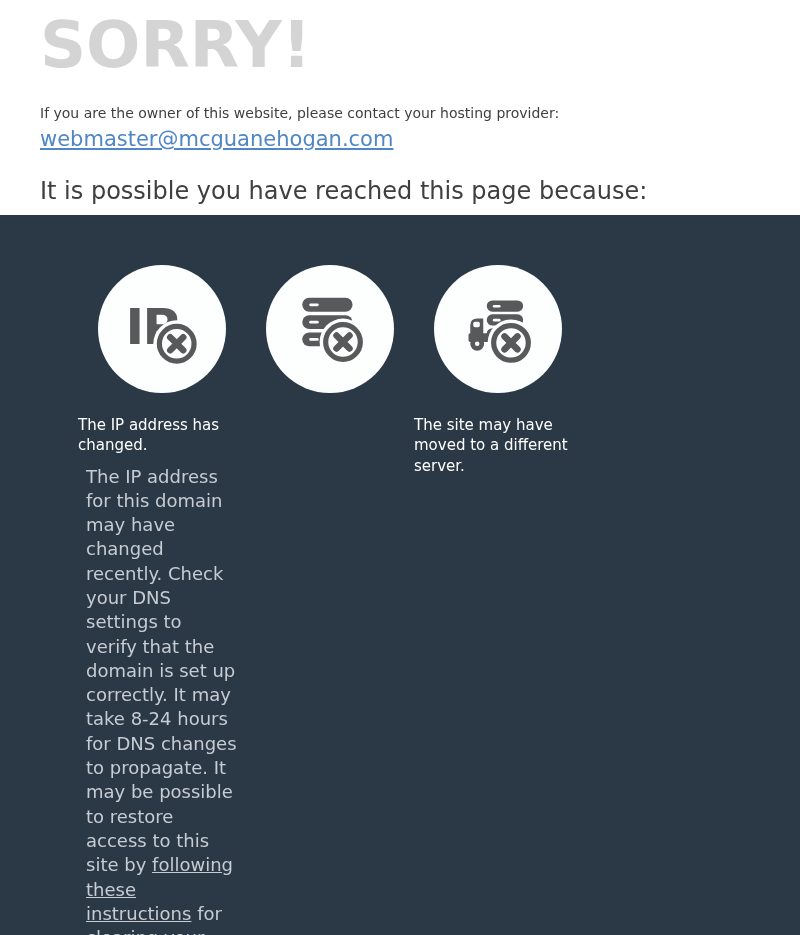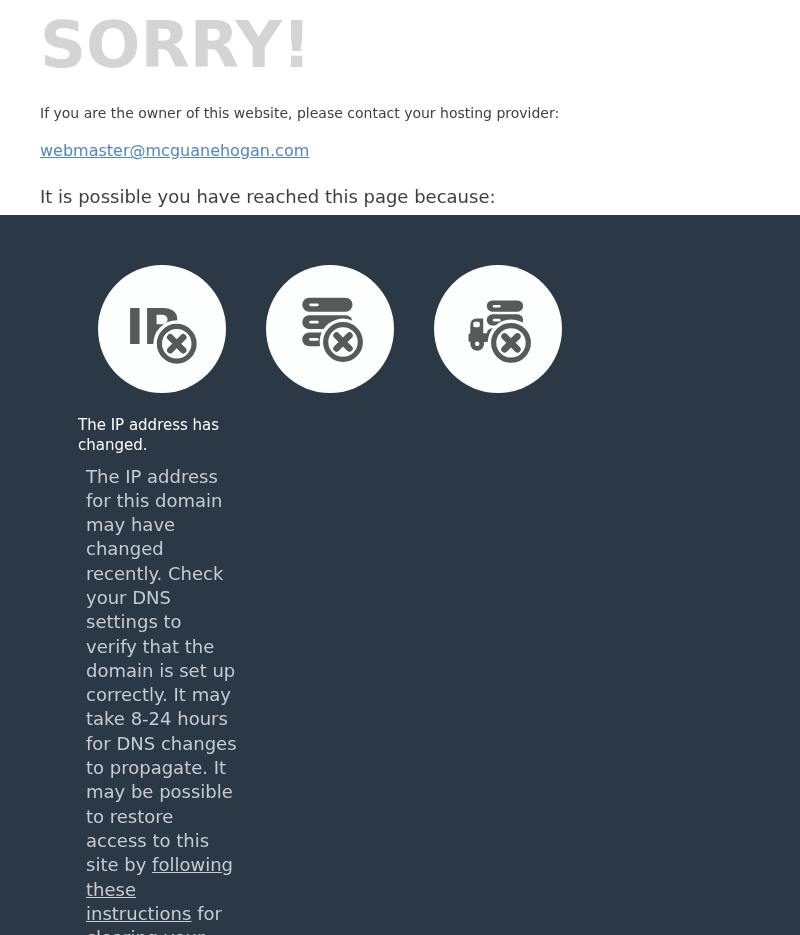--- a/index.html
+++ b/index.html
@@ -36,29 +36,28 @@
     color: var(--title-gray);
     letter-spacing: 0;
   }
   .owner-notice {
     margin: 24px 0 4px 0;
     font-size: 14px;
     line-height: 1.35;
     color: var(--top-text);
   }
   .email-link {
-    font-size: 16px;
+    font-size: 21px;
     color: var(--link-blue);
     text-decoration: underline;
     display: inline-block;
-    margin-top: 14px;
   }
   .reason-intro {
     margin: 26px 0 0 0;
-    font-size: 18px;
+    font-size: 24px;
     color: var(--top-text);
   }
 
   
   .band {
     background: var(--band-background);
     padding: 50px 0 48px 0;
     min-height: 559px;
   }
   .columns {
@@ -182,20 +181,21 @@
             <path d="M13 52 L13 41 Q13 33 21 33 L28 33 L28 52 Z" fill="currentColor"></path>
             <rect x="16.5" y="36.5" width="7.5" height="6.5" rx="2" fill="#fdfefe"></rect>
             <rect x="11" y="50" width="52" height="10" rx="2" fill="currentColor"></rect>
             <circle cx="21" cy="62" r="8" fill="currentColor"></circle>
             <circle cx="21" cy="62" r="2.6" fill="#fdfefe"></circle>
             <circle cx="60" cy="61" r="27" fill="#fdfefe"></circle>
             <circle cx="60" cy="61" r="20" fill="none" stroke="currentColor" stroke-width="6"></circle>
             <path d="M52.5 53.5 L67.5 68.5 M67.5 53.5 L52.5 68.5" stroke="currentColor" stroke-width="7.5" stroke-linecap="round" fill="none"></path>
           </svg>
         </div>
+        <h2 class="reason-heading">The site may have moved to a different server.</h2>
       </div>
 
     </div>
   </section>
 
   <footer class="footer">
     <a class="cpanel-logo" href="#"><span>cPanel</span><sup>®</sup></a>
     <div class="copyright">Copyright © 2025 cPanel, L.L.C.</div>
   </footer>
 

